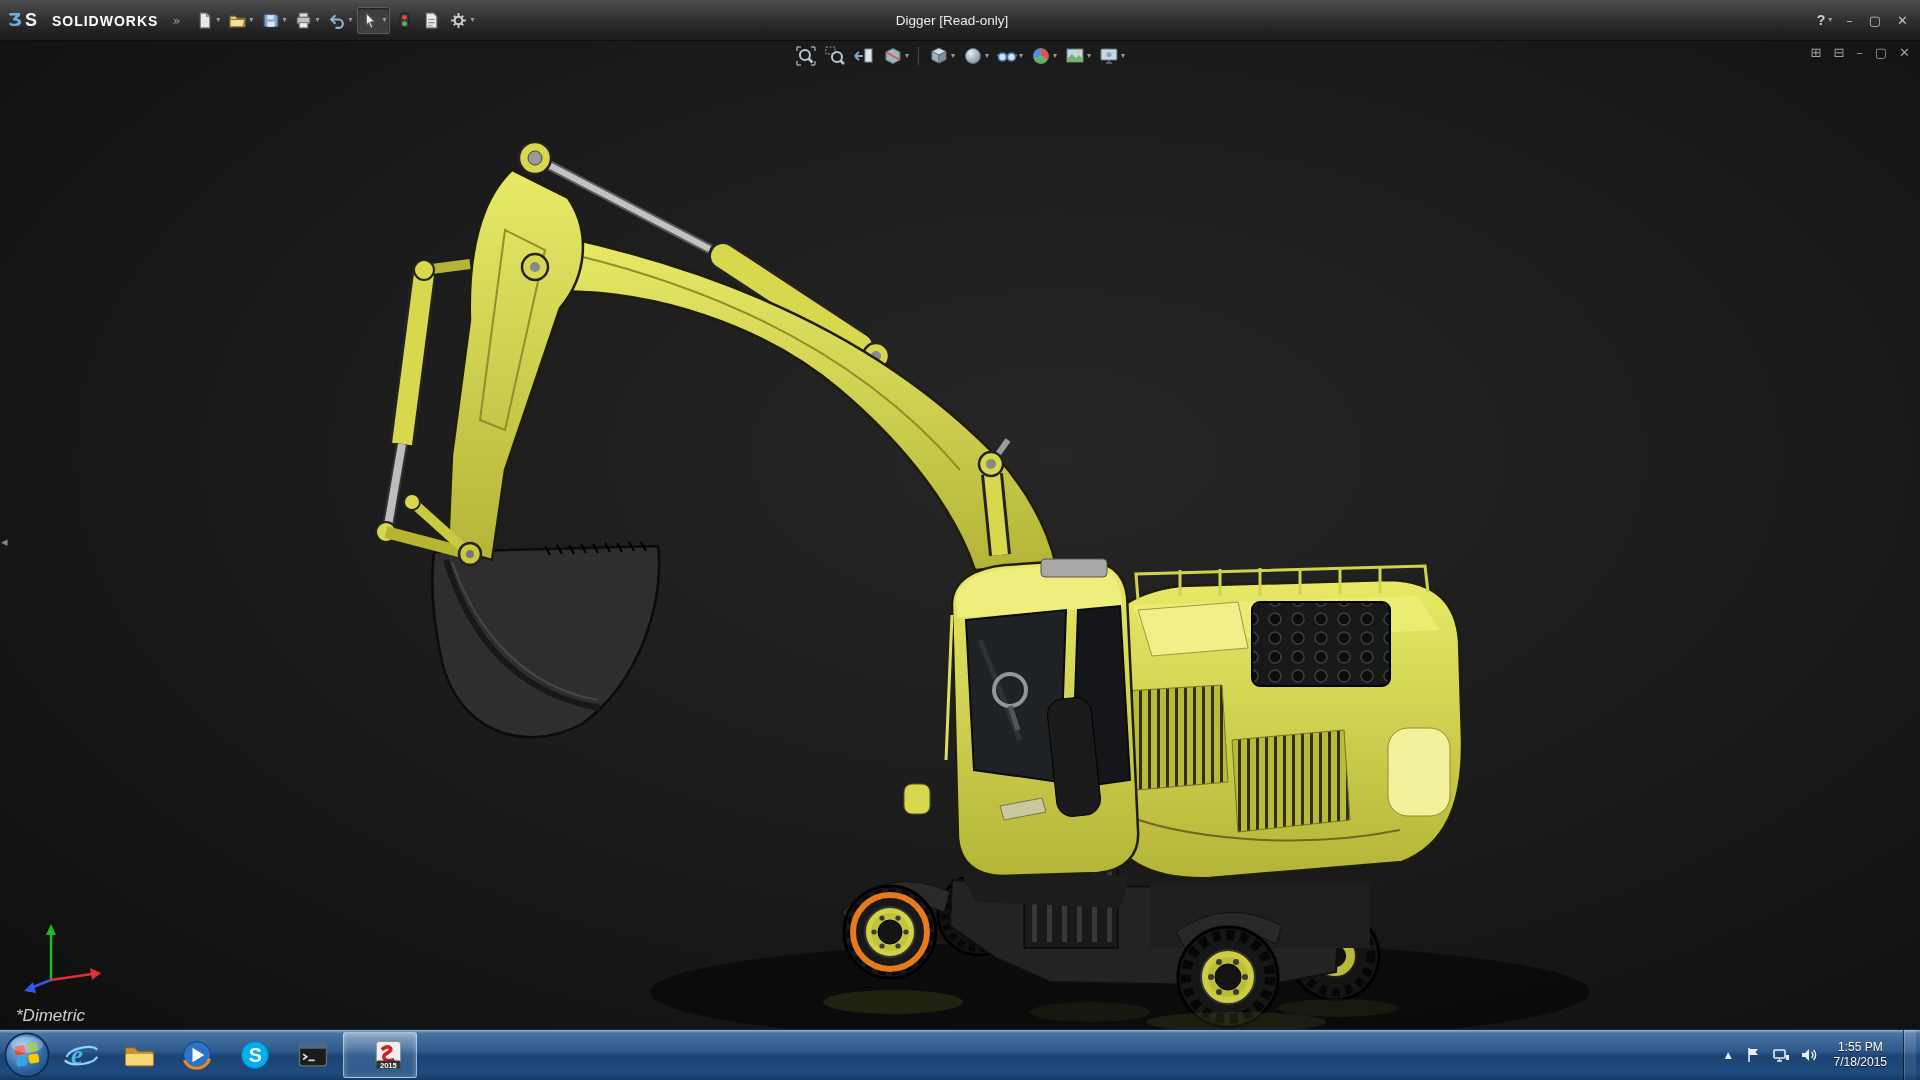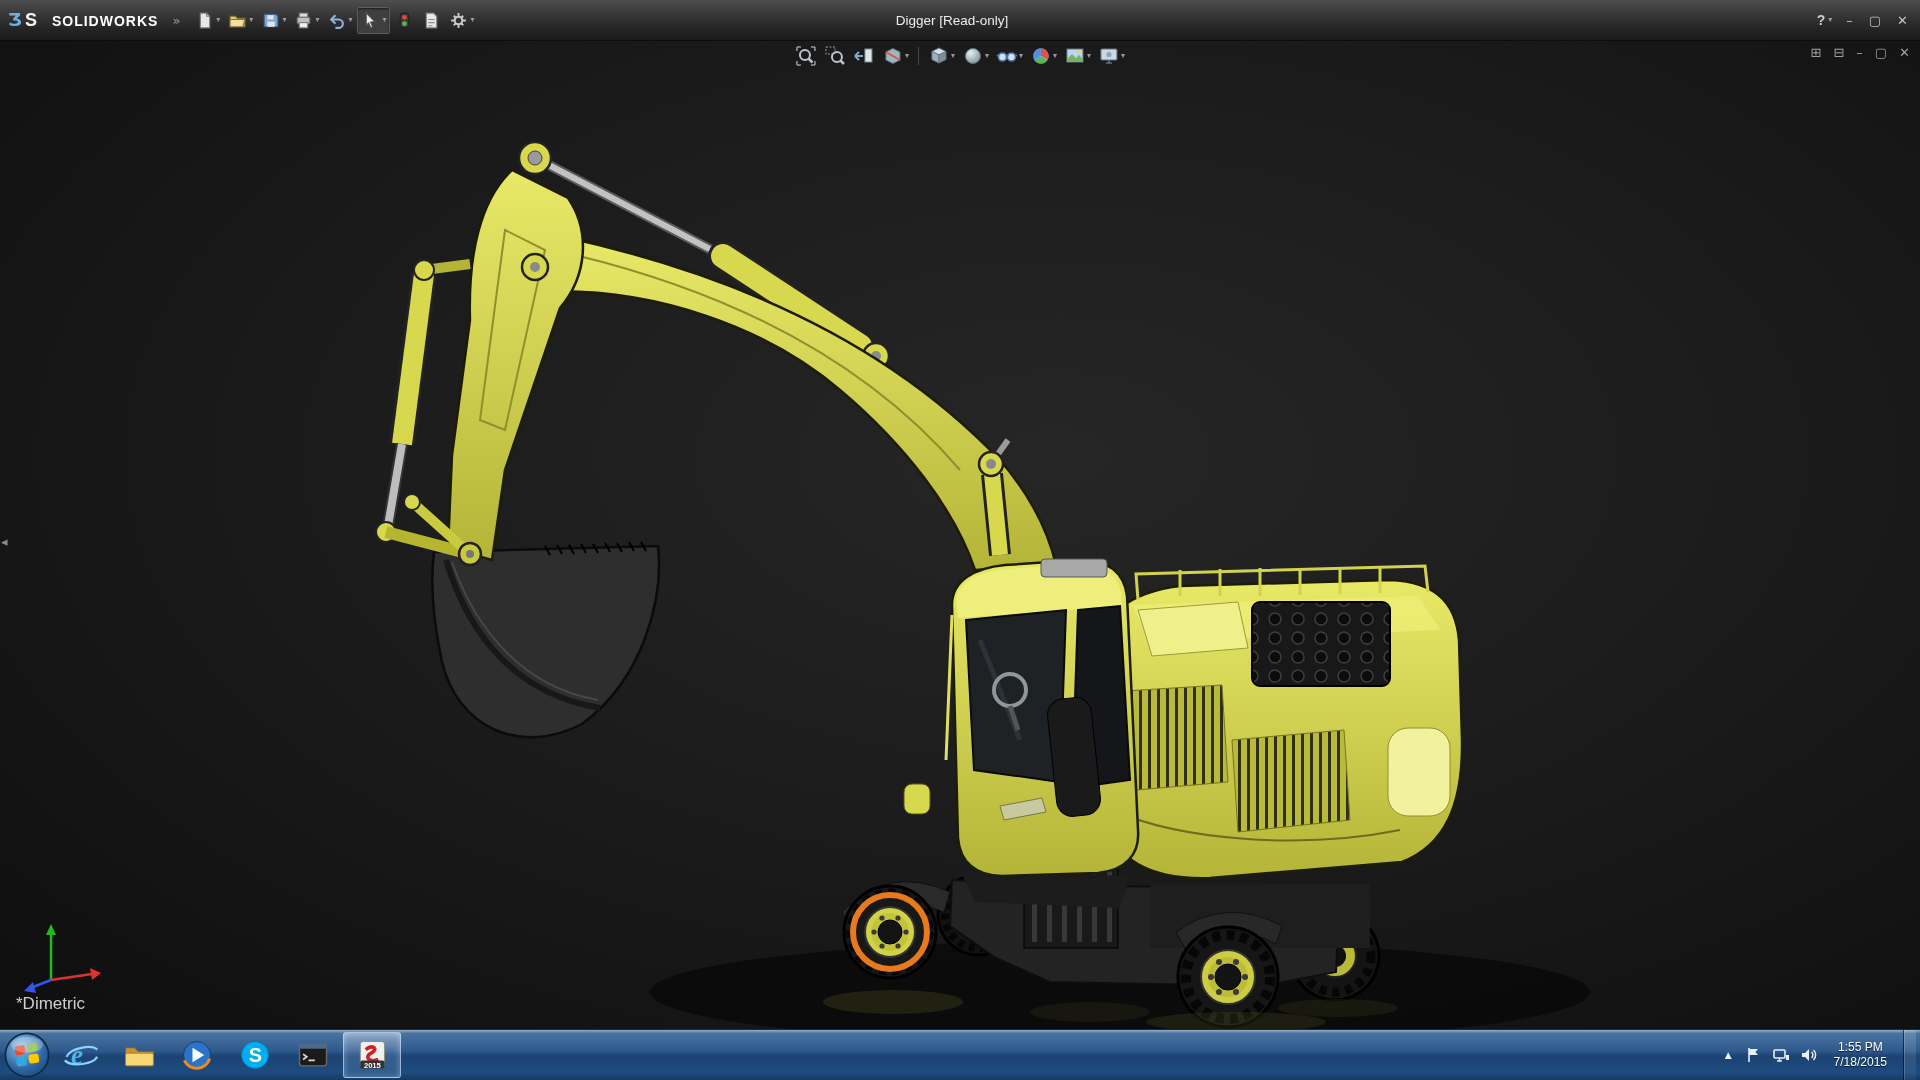--- a/index.html
+++ b/index.html
@@ -37,31 +37,31 @@
   .hbtn{display:flex;align-items:center;gap:1px;padding:2px;}
   .hbtn svg{display:block;width:22px;height:22px;}
   .hsep{width:1px;height:18px;background:#4a4a4a;margin:0 4px;}
 
   .docwin{position:absolute;top:5px;right:10px;display:flex;align-items:center;gap:12px;
     color:#9aa0a6;font-size:13px;font-family:"DejaVu Sans",sans-serif;z-index:10;}
 
   .collapse-tab{position:absolute;left:0;top:492px;color:#8a8a8a;font-size:13px;
     font-family:"DejaVu Sans",sans-serif;padding:2px 1px;z-index:10;}
 
-  .orientation{position:absolute;left:16px;bottom:16px;color:#cfcfcf;font-size:17px;z-index:10;}
+  .orientation{position:absolute;left:16px;bottom:4px;color:#cfcfcf;font-size:17px;z-index:10;font-style:italic;}
 
   
   .taskbar{position:absolute;left:0;right:0;bottom:0;height:50px;
     background:linear-gradient(180deg,#8fadcd 0%,#49729f 7%,#2d598c 42%,#1c4372 52%,#1e4b7f 85%,#163a61 100%);
     border-top:1px solid #0d2b4d;display:flex;align-items:center;z-index:30;}
   .startorb{width:50px;height:48px;display:flex;align-items:center;justify-content:center;margin-left:2px;}
   .taskbtn{width:56px;height:44px;display:flex;align-items:center;justify-content:center;border-radius:3px;margin:0 1px;}
   .taskbtn svg{display:block;width:36px;height:36px;}
   .taskbtn.active{background:linear-gradient(180deg,rgba(255,255,255,.38),rgba(160,200,235,.22) 45%,rgba(90,140,190,.25));
-    border:1px solid rgba(210,230,250,.65);box-shadow:inset 0 0 6px rgba(255,255,255,.35);}
+    border:1px solid rgba(210,230,250,.65);box-shadow:inset 0 0 6px rgba(255,255,255,.35);padding-left:16px;}
   .tray{margin-left:auto;display:flex;align-items:center;gap:10px;padding-right:4px;}
   .trayico{display:flex;align-items:center;justify-content:center;}
   .trayico svg{display:block;width:18px;height:18px;}
   .tray-arrow{color:#e8f0f8;font-size:9px;font-family:"DejaVu Sans",sans-serif;padding:0 2px;}
   .clock{text-align:center;color:#fff;font-size:12px;line-height:1.25;
     text-shadow:0 1px 1px rgba(0,0,0,.8);margin:0 6px;}
   .showdesk{width:12px;height:50px;background:linear-gradient(180deg,rgba(255,255,255,.16),rgba(255,255,255,.04));
     border-left:1px solid rgba(0,0,0,.65);box-shadow:inset 1px 0 0 rgba(255,255,255,.18);}
 </style>
 </head>

